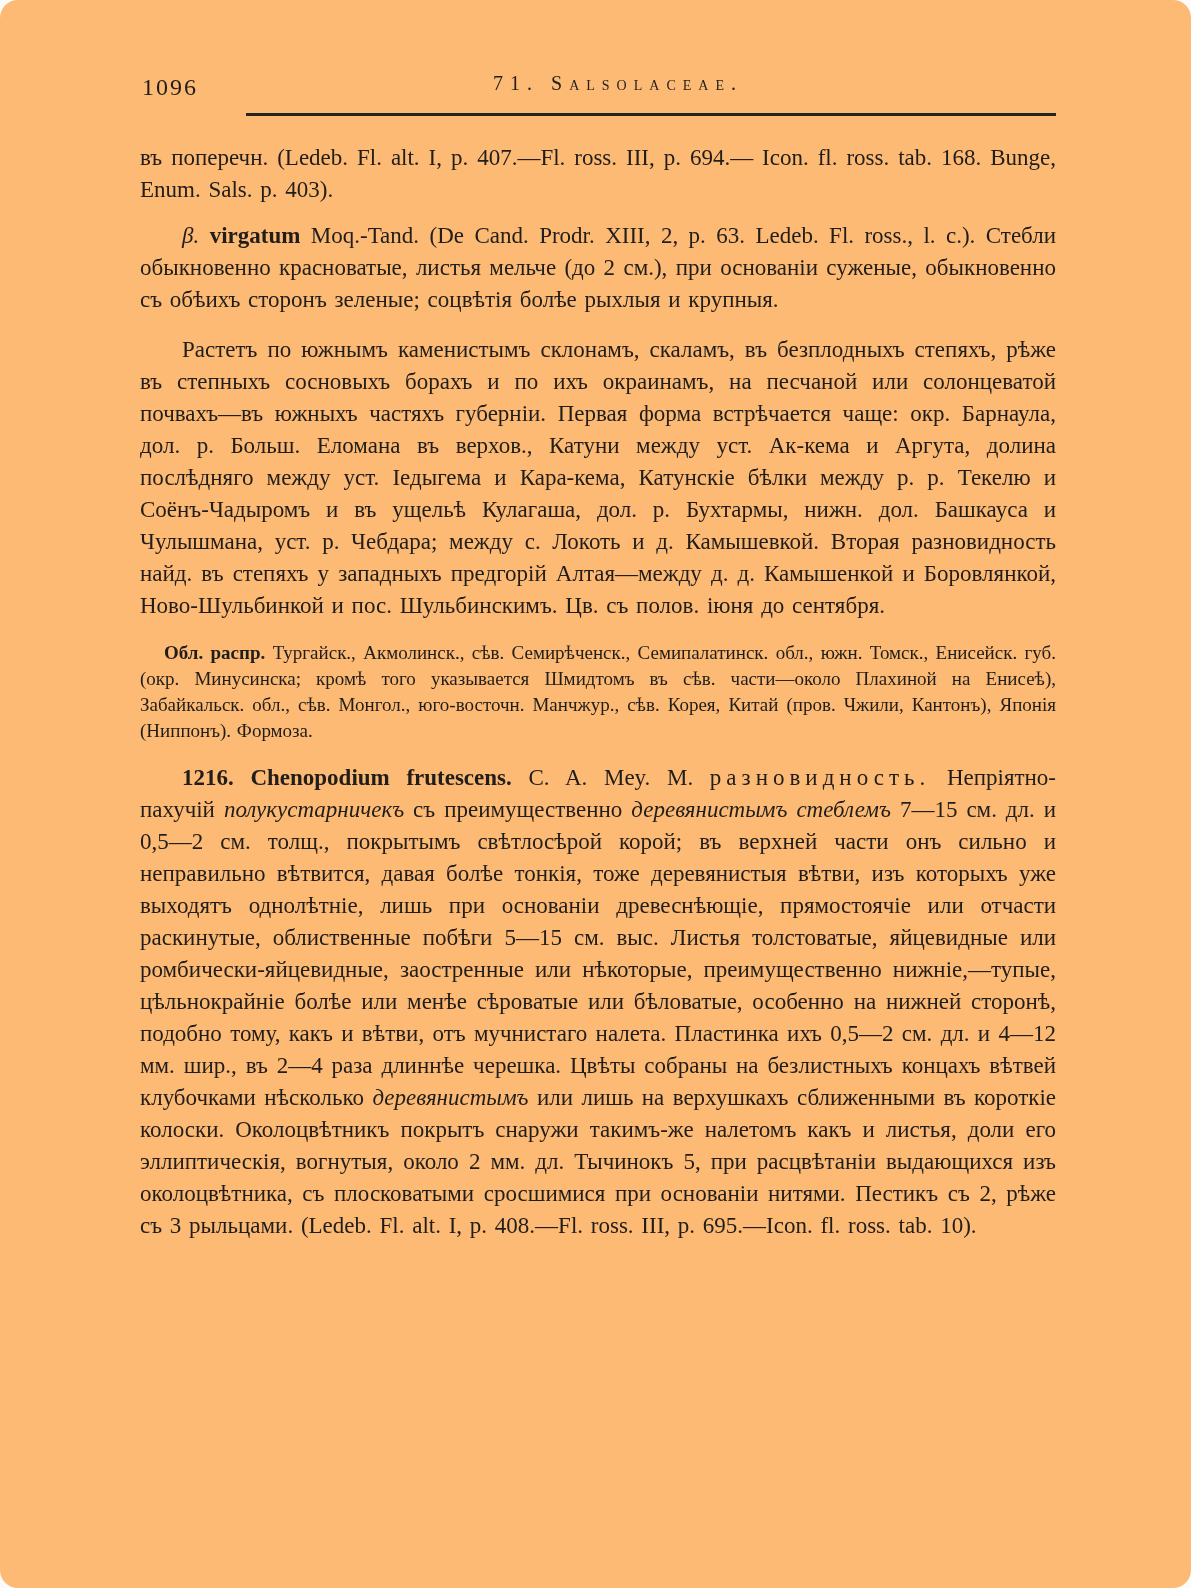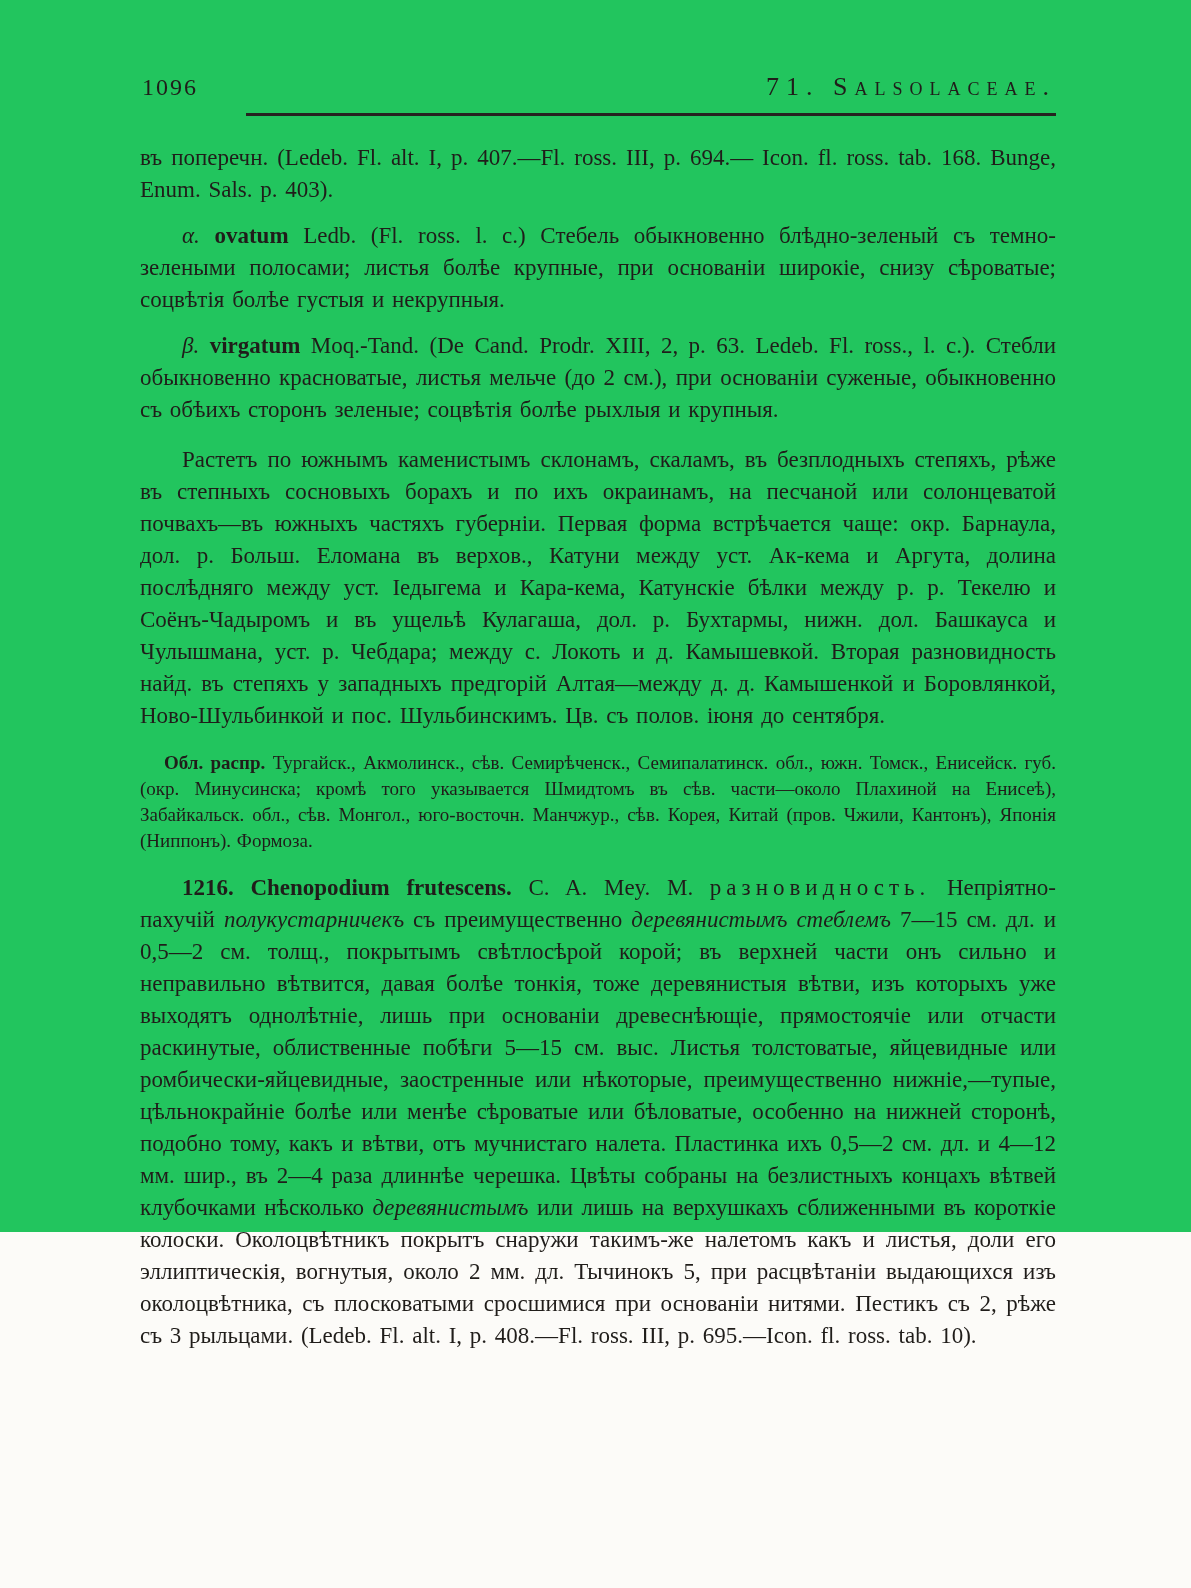--- a/index.html
+++ b/index.html
@@ -5,28 +5,28 @@
   * { box-sizing: border-box; }
   html, body { margin: 0; padding: 0; }
   body {
     width: 1191px;
     height: 1588px;
     background: #fcfbf8;
     font-family: "Liberation Serif", "DejaVu Serif", serif;
     color: #201d1a;
     overflow: hidden;
   }
-  .page { position: relative; width: 1191px; height: 1232px; background: #22c55e; }
+  .page { position: relative; width: 1191px; height: 1588px; background: #fdba74; border-radius: 18px; }
   .content { position: absolute; left: 140px; top: 72px; width: 916px; }
 
   .page-header { position: relative; height: 34px; }
   .page-number { position: absolute; left: 2px; top: 2px; font-size: 24px; letter-spacing: 2px; }
   .running-title {
-    text-align: right;
-    font-size: 26px;
+    text-align: center;
+    font-size: 20px;
     font-variant: small-caps;
     letter-spacing: 7px;
     padding-left: 40px;
   }
   .header-rule {
     height: 0;
     border: none;
     border-top: 3px solid #262320;
     margin: 7px 0 0 106px;
   }
@@ -58,25 +58,20 @@
     <div class="page-header">
       <span class="page-number">1096</span>
       <div class="running-title">71. Salsolaceae.</div>
     </div>
     <hr class="header-rule">
 
     <p class="par first">
       <span>въ поперечн. (Ledeb. Fl. alt. I, p. 407.—Fl. ross. III, p. 694.— Icon. fl. ross. tab. 168. Bunge, Enum. Sals. p. 403).</span>
     </p>
 
-    <p class="par indent">
-      <span class="italic">α.</span>
-      <span class="bold">ovatum</span>
-      <span>Ledb. (Fl. ross. l. c.) Стебель обыкновенно блѣдно-зеленый съ темно-зелеными полосами; листья болѣе крупные, при основаніи широкіе, снизу сѣроватые; соцвѣтія болѣе густыя и некрупныя.</span>
-    </p>
 
     <p class="par indent">
       <span class="italic">β.</span>
       <span class="bold">virgatum</span>
       <span>Moq.-Tand. (De Cand. Prodr. XIII, 2, p. 63. Ledeb. Fl. ross., l. c.). Стебли обыкновенно красноватые, листья мельче (до 2 см.), при основаніи суженые, обыкновенно съ обѣихъ сторонъ зеленые; соцвѣтія болѣе рыхлыя и крупныя.</span>
     </p>
 
     <p class="par indent gap">
       <span>Растетъ по южнымъ каменистымъ склонамъ, скаламъ, въ безплодныхъ степяхъ, рѣже въ степныхъ сосновыхъ борахъ и по ихъ окраинамъ, на песчаной или солонцеватой почвахъ—въ южныхъ частяхъ губерніи. Первая форма встрѣчается чаще: окр. Барнаула, дол. р. Больш. Еломана въ верхов., Катуни между уст. Ак-кема и Аргута, долина послѣдняго между уст. Іедыгема и Кара-кема, Катунскіе бѣлки между р. р. Текелю и Соёнъ-Чадыромъ и въ ущельѣ Кулагаша, дол. р. Бухтармы, нижн. дол. Башкауса и Чулышмана, уст. р. Чебдара; между с. Локоть и д. Камышевкой. Вторая разновидность найд. въ степяхъ у западныхъ предгорій Алтая—между д. д. Камышенкой и Боровлянкой, Ново-Шульбинкой и пос. Шульбинскимъ. Цв. съ полов. іюня до сентября.</span>
     </p>

